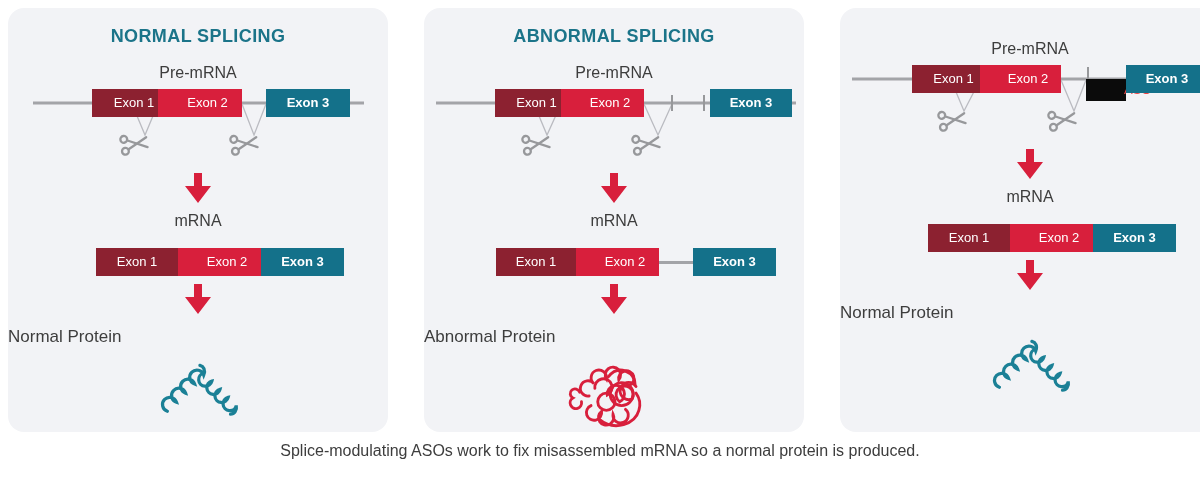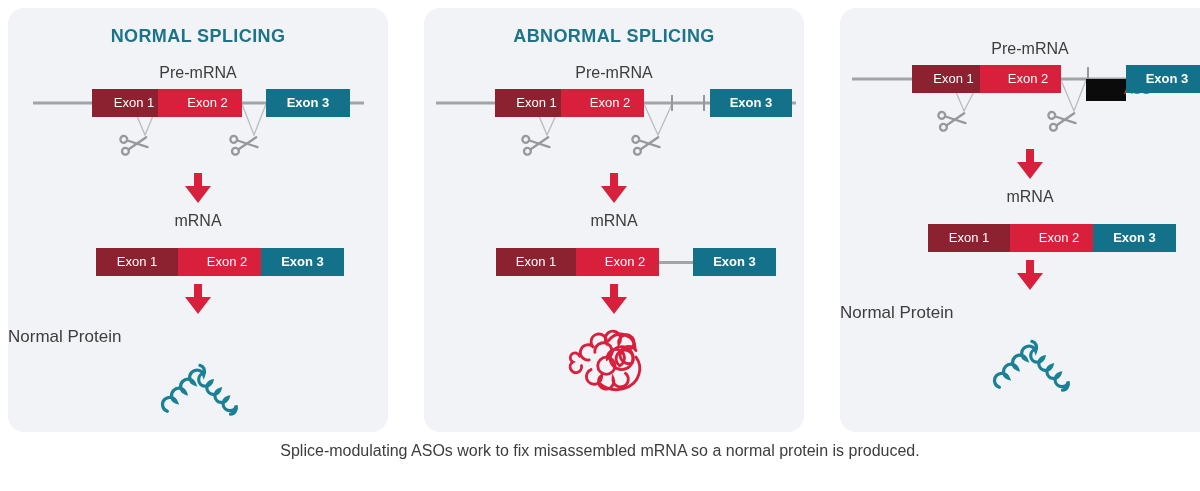--- a/index.html
+++ b/index.html
@@ -137,20 +137,21 @@
     <div class="mrna-label">mRNA</div>
     <div class="mrna-bar">
       <div class="seg e1" style="width:80px">Exon 1</div>
       <div class="seg e2" style="width:83px">Exon 2</div>
       <div class="connector"></div>
       <div class="seg e3" style="width:83px">Exon 3</div>
     </div>
     <svg class="arrow" width="28" height="30" viewBox="0 0 28 30">
       <polygon points="10,0 18,0 18,13 27,13 14,30 1,13 10,13"></polygon>
     </svg>
+    <div class="protein-label">Abnormal Protein</div>
     <svg class="protein-icon" width="100" height="88" viewBox="0 0 100 92">
       <path class="tangle" d="M30,38 a9,9 0 1 1 13,7 a9,9 0 1 1 13,7 a9,9 0 1 1 13,-3 a9,9 0 1 1 4,-13"></path>
       <path class="tangle" d="M26,56 a8,8 0 1 0 11,6 a8,8 0 1 0 12,3 a8,8 0 1 0 13,-5"></path>
       <path class="tangle" d="M24,46 a8,8 0 1 1 5,-13 a8,8 0 1 1 13,-5 a8,8 0 1 1 13,1 a8,8 0 1 1 11,6"></path>
       <path class="tangle" d="M16,52 a6,6 0 1 1 -9,-4 a5,5 0 1 1 7,-6"></path>
       <path class="tangle" d="M34,70 q12,10 26,6 q13,-4 16,-15 q3,-10 -3,-18"></path>
       <path class="tangle" d="M44,26 q8,-10 18,-6 q10,4 10,14"></path>
       <circle class="tangle" cx="58" cy="44" r="12"></circle>
       <circle class="tangle" cx="42" cy="52" r="9"></circle>
     </svg>

